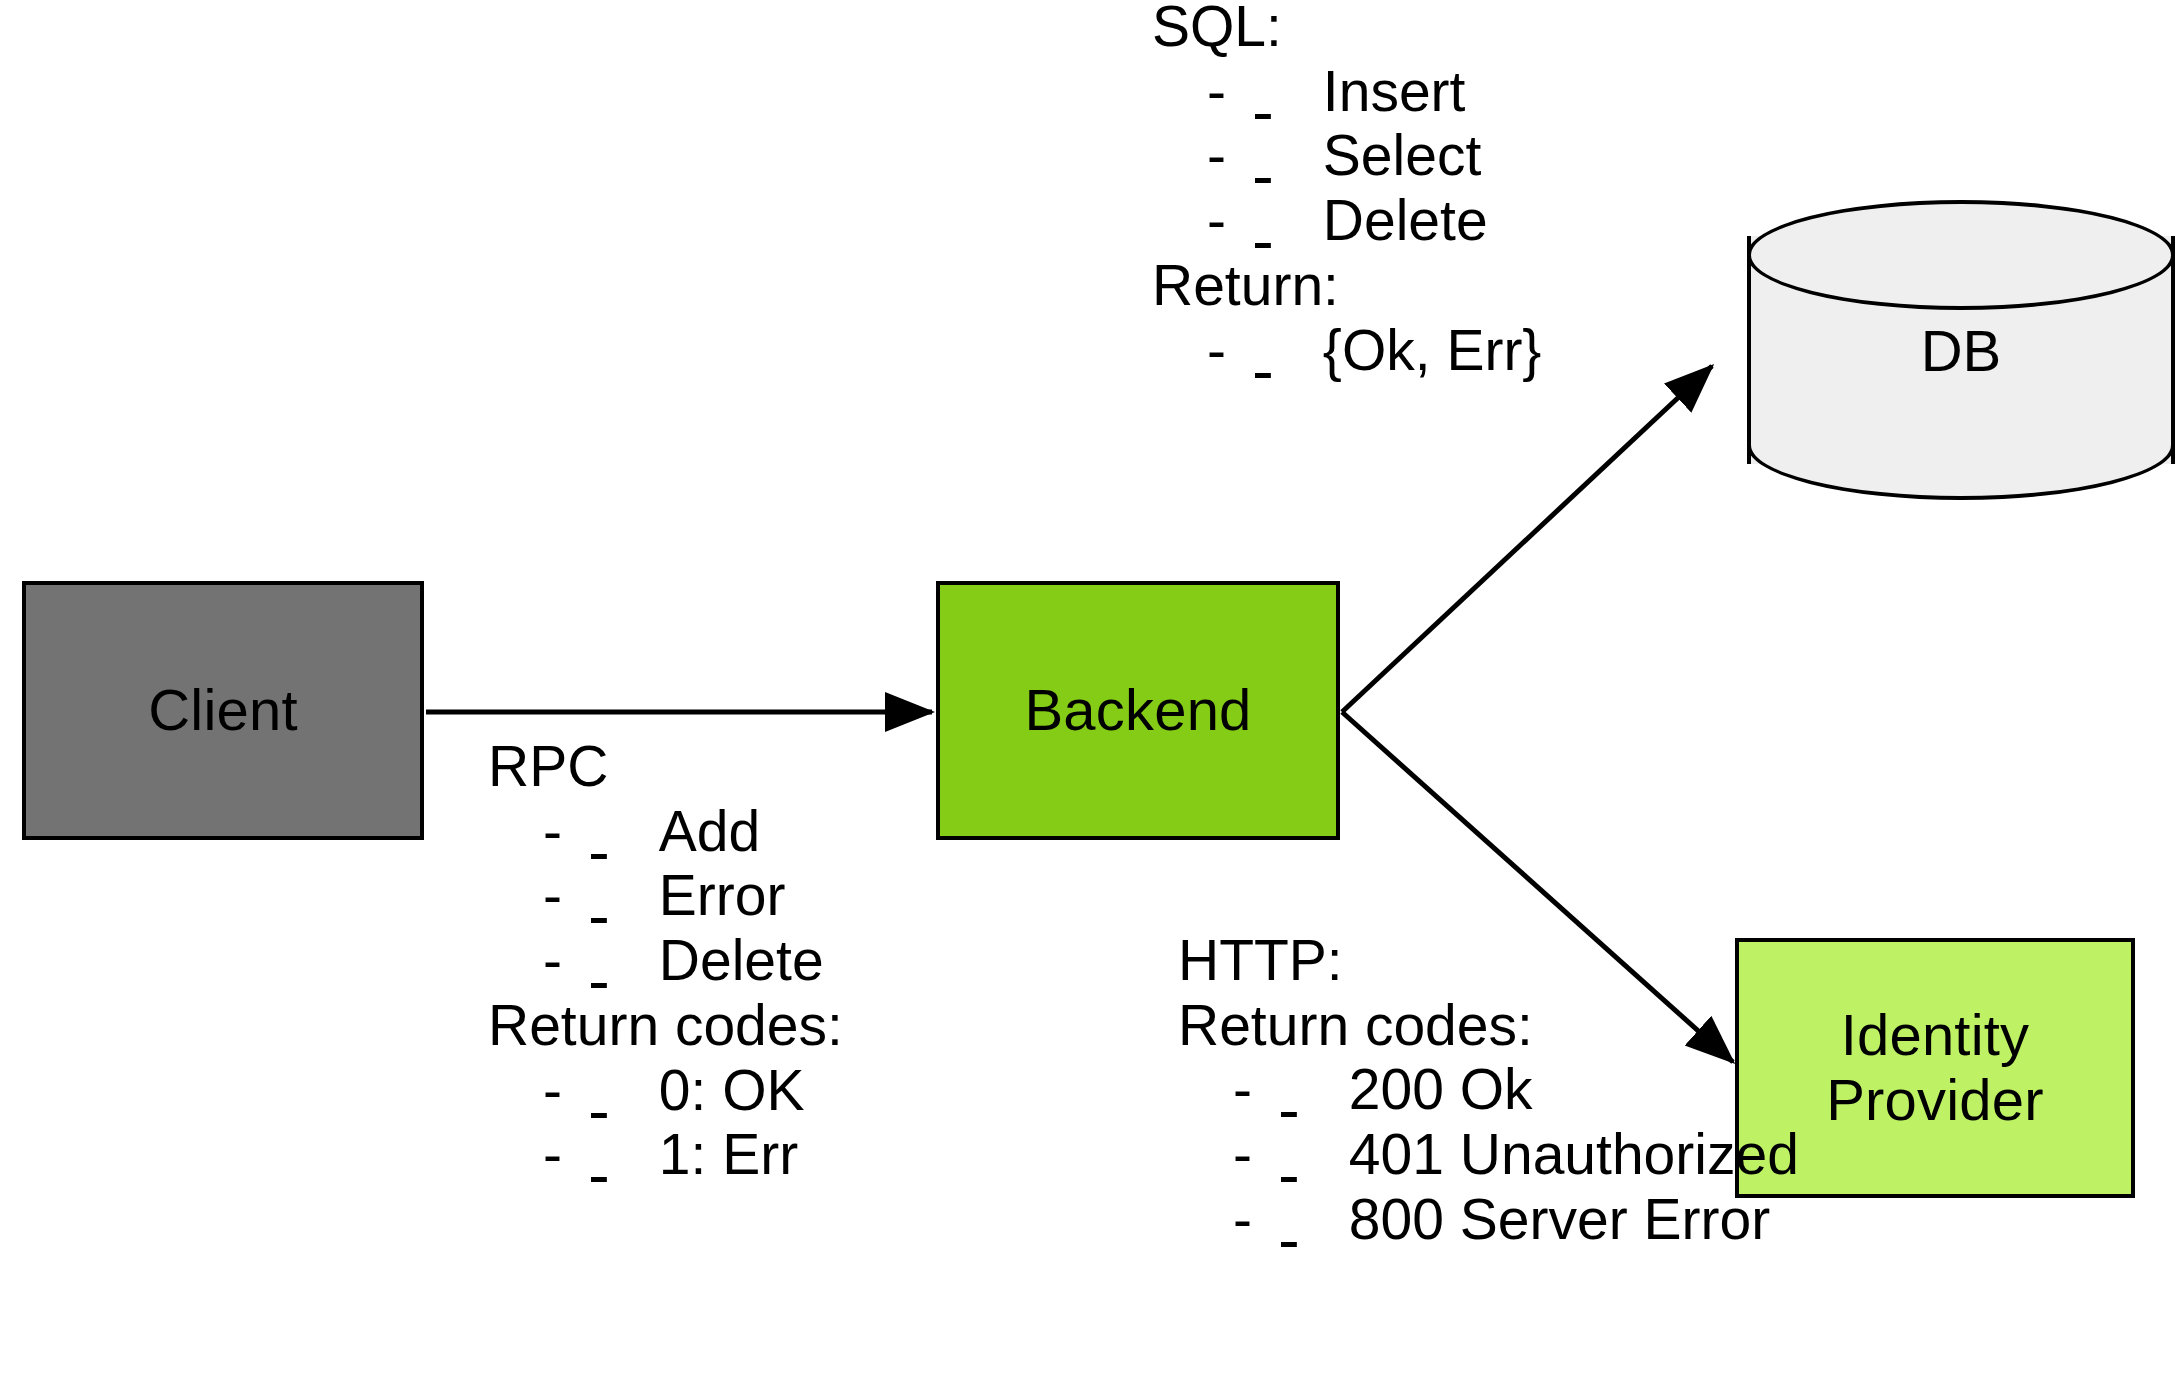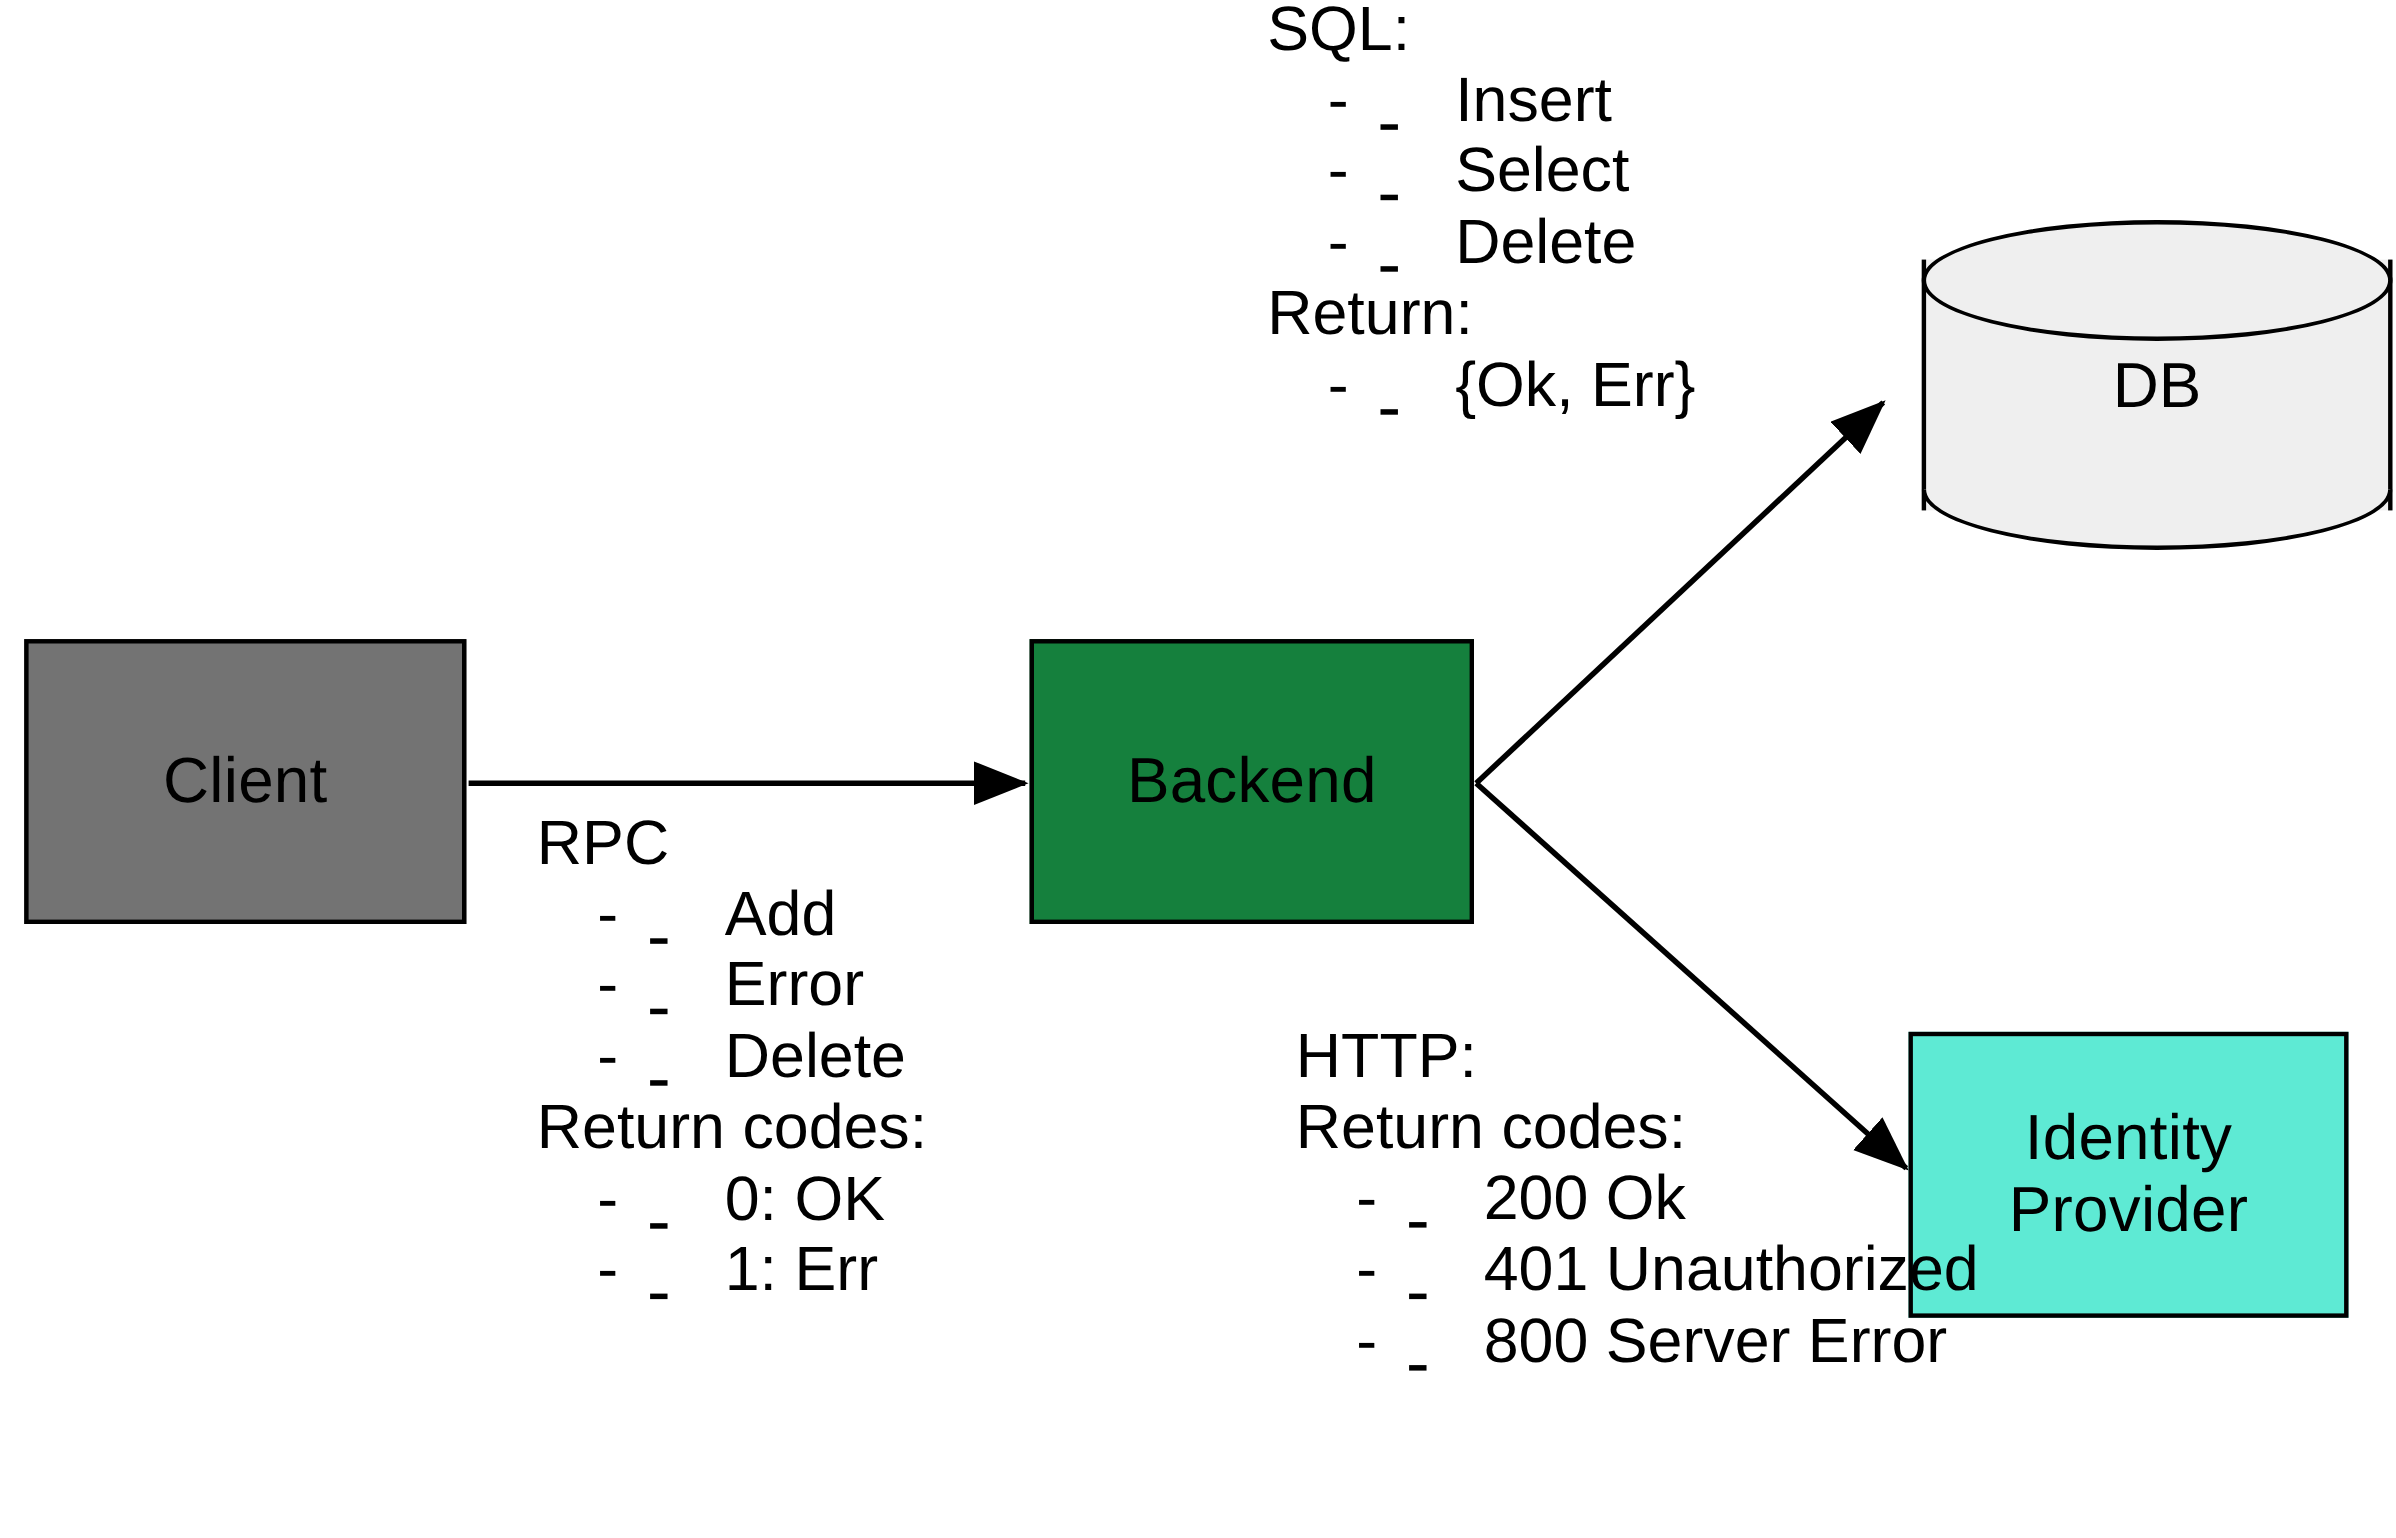--- a/index.html
+++ b/index.html
@@ -46,26 +46,26 @@
     white-space: pre-line;
   }
   #node-client {
     left: 22px;  top: 581px;
     width: 402px; height: 259px;
     background: #737373;
   }
   #node-backend {
     left: 936px; top: 581px;
     width: 404px; height: 259px;
-    background: #15803d;
+    background: #84cc16;
   }
   #node-idp {
     left: 1735px; top: 938px;
     width: 400px; height: 260px;
-    background: #5eead4;
+    background: #bef264;
   }
 
   
   #node-db {
     position: absolute;
     left: 1712px; top: 200px;
     width: 428px; height: 300px; margin-left: 35px;
   }
   #node-db .cyl-body {
     position: absolute;

